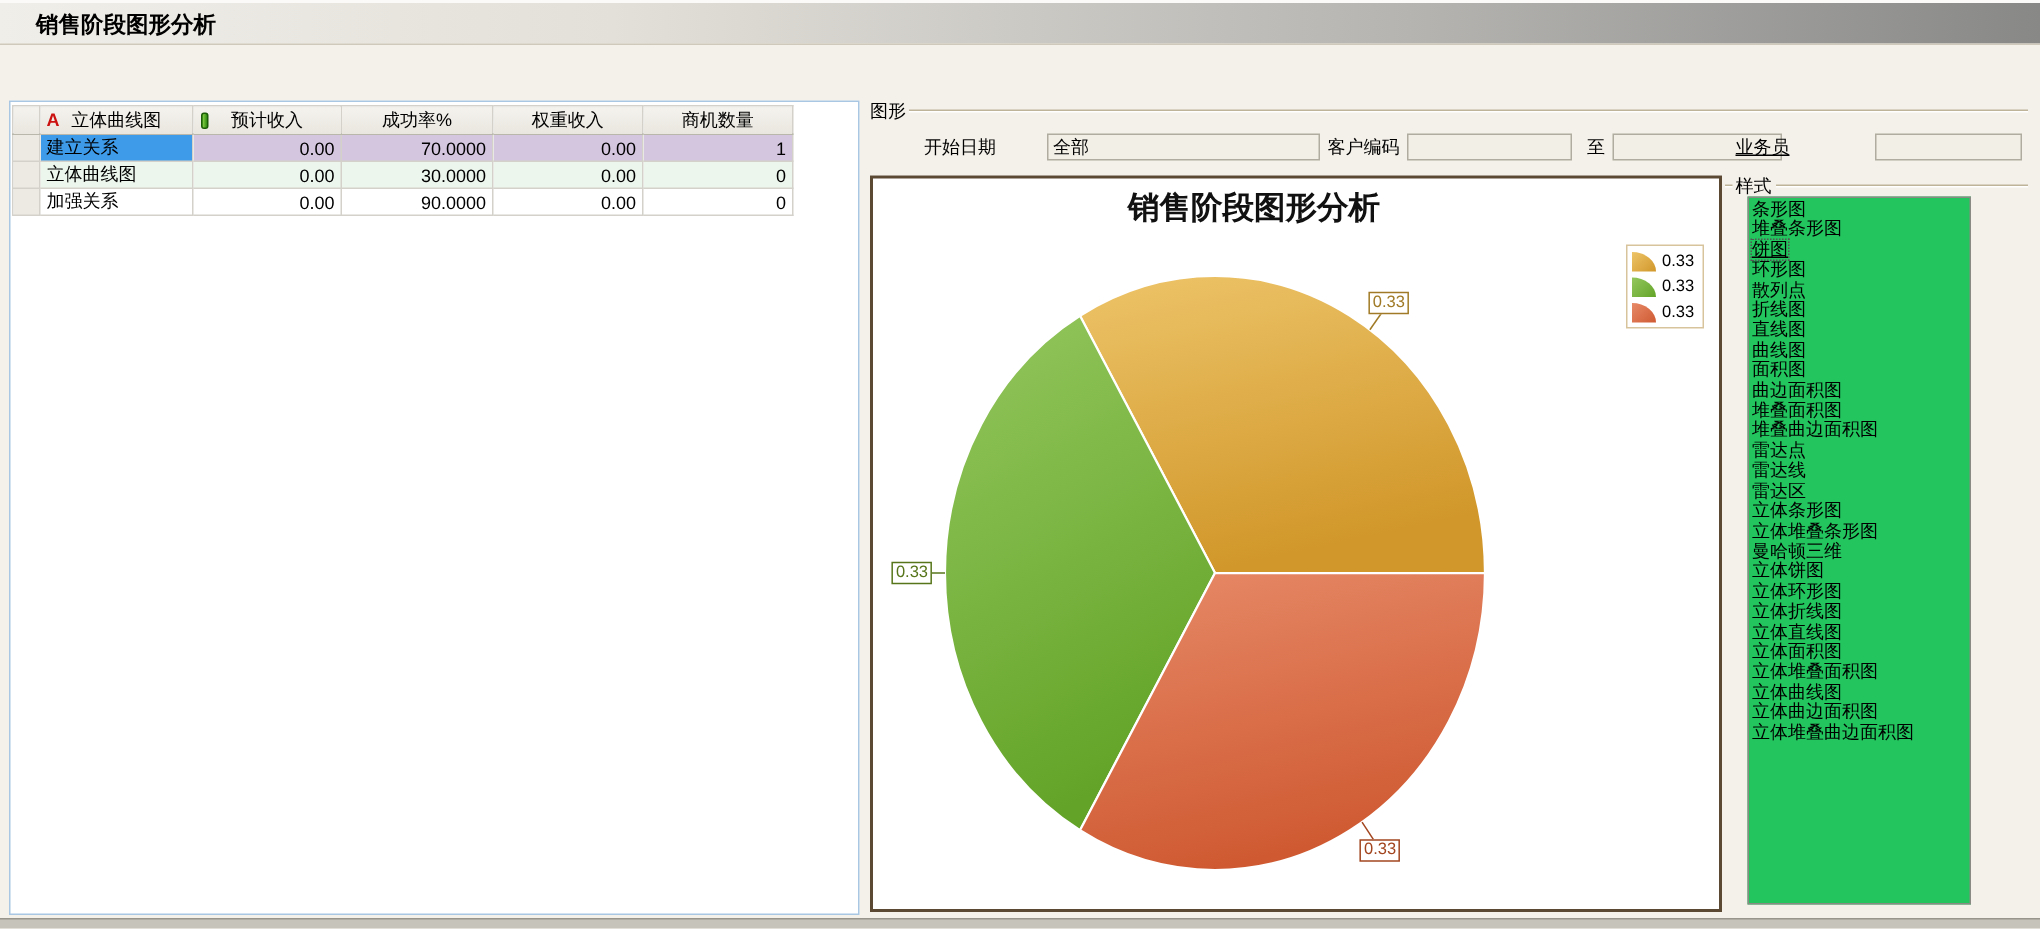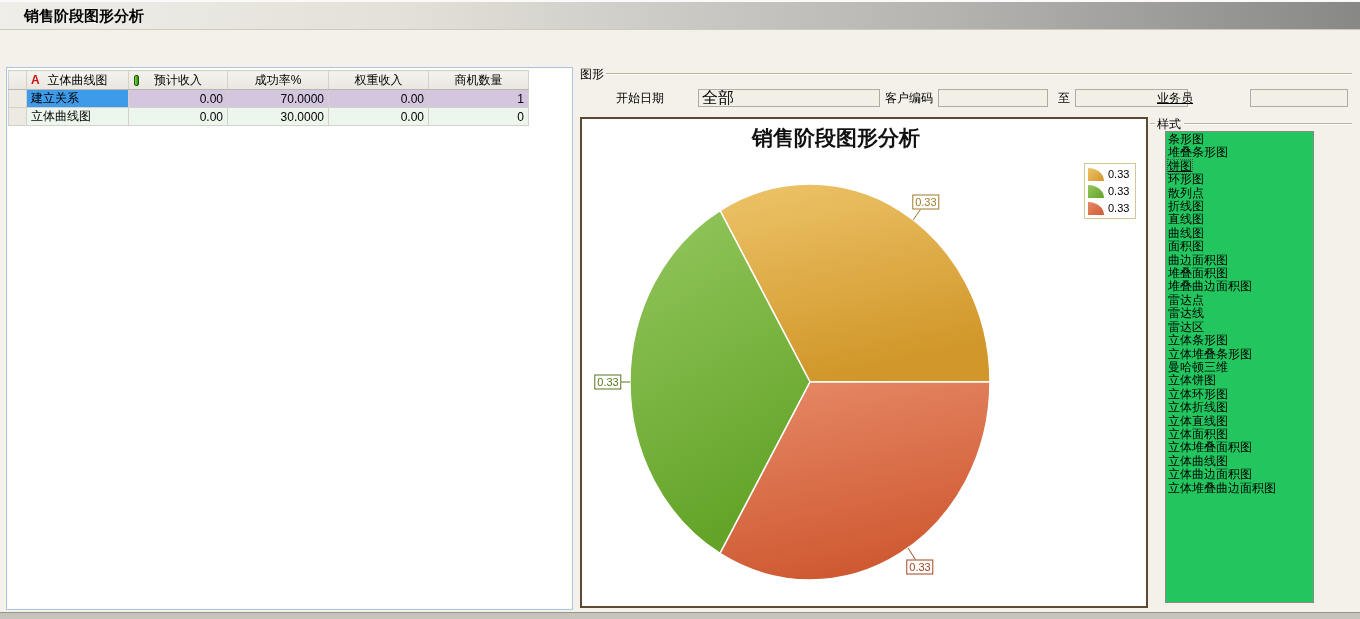--- a/index.html
+++ b/index.html
@@ -47,21 +47,21 @@
   .hicon-num {
     position:absolute; left:5px; top:4px; width:5px; height:11px;
     background:linear-gradient(90deg,#8cd64a,#2e8a10); border:1px solid #1c5e08; border-radius:2px;
   }
   
   .gcaption { position:absolute; font-size:12px; }
   .etline { position:absolute; height:0; border-top:1px solid #bdb49a; border-bottom:1px solid #fff; }
   .flabel { position:absolute; height:18px; line-height:18px; text-align:right; }
   .finput {
     position:absolute; height:18px; border:1px solid #b0aca0; background:#f2efe7;
-    font-family:inherit; font-size:16px; padding:0 3px; color:#000;
+    font-family:inherit; font-size:12px; padding:0 3px; color:#000;
   }
   .chartbox { position:absolute; left:580px; top:56px; width:568px; height:491px; background:#fff; border:2px solid #5c4934; }
   .chart-title {
     position:absolute; left:0; top:5px; width:100%; text-align:center; padding-right:56px;
     font-family:"DejaVu Serif","Liberation Serif",serif; font-size:21px; font-weight:bold; color:#111;
   }
   .pie-svg { position:absolute; left:0; top:0; }
   .legend {
     position:absolute; right:10px; top:44px; width:52px; background:#fff;
     border:1px solid #d8c49c; padding:3px 3px; display:flex; flex-direction:column; gap:3px;
@@ -125,20 +125,28 @@
               <td class="num">0.00</td>
               <td class="num">70.0000</td>
               <td class="num">0.00</td>
               <td class="num">1</td>
             </tr>
             <tr class="alt">
               <td class="ind"></td>
               <td class="stage">立体曲线图</td>
               <td class="num">0.00</td>
               <td class="num">30.0000</td>
+              <td class="num">0.00</td>
+              <td class="num">0</td>
+            </tr>
+            <tr class="">
+              <td class="ind"></td>
+              <td class="stage">加强关系</td>
+              <td class="num">0.00</td>
+              <td class="num">90.0000</td>
               <td class="num">0.00</td>
               <td class="num">0</td>
             </tr>
           </tbody>
       </table>
     </div>
 
     <div>
       <span class="gcaption" style="left:580px;top:5px;">图形</span>
       <div class="etline" style="left:606px;top:12px;width:746px;"></div>

